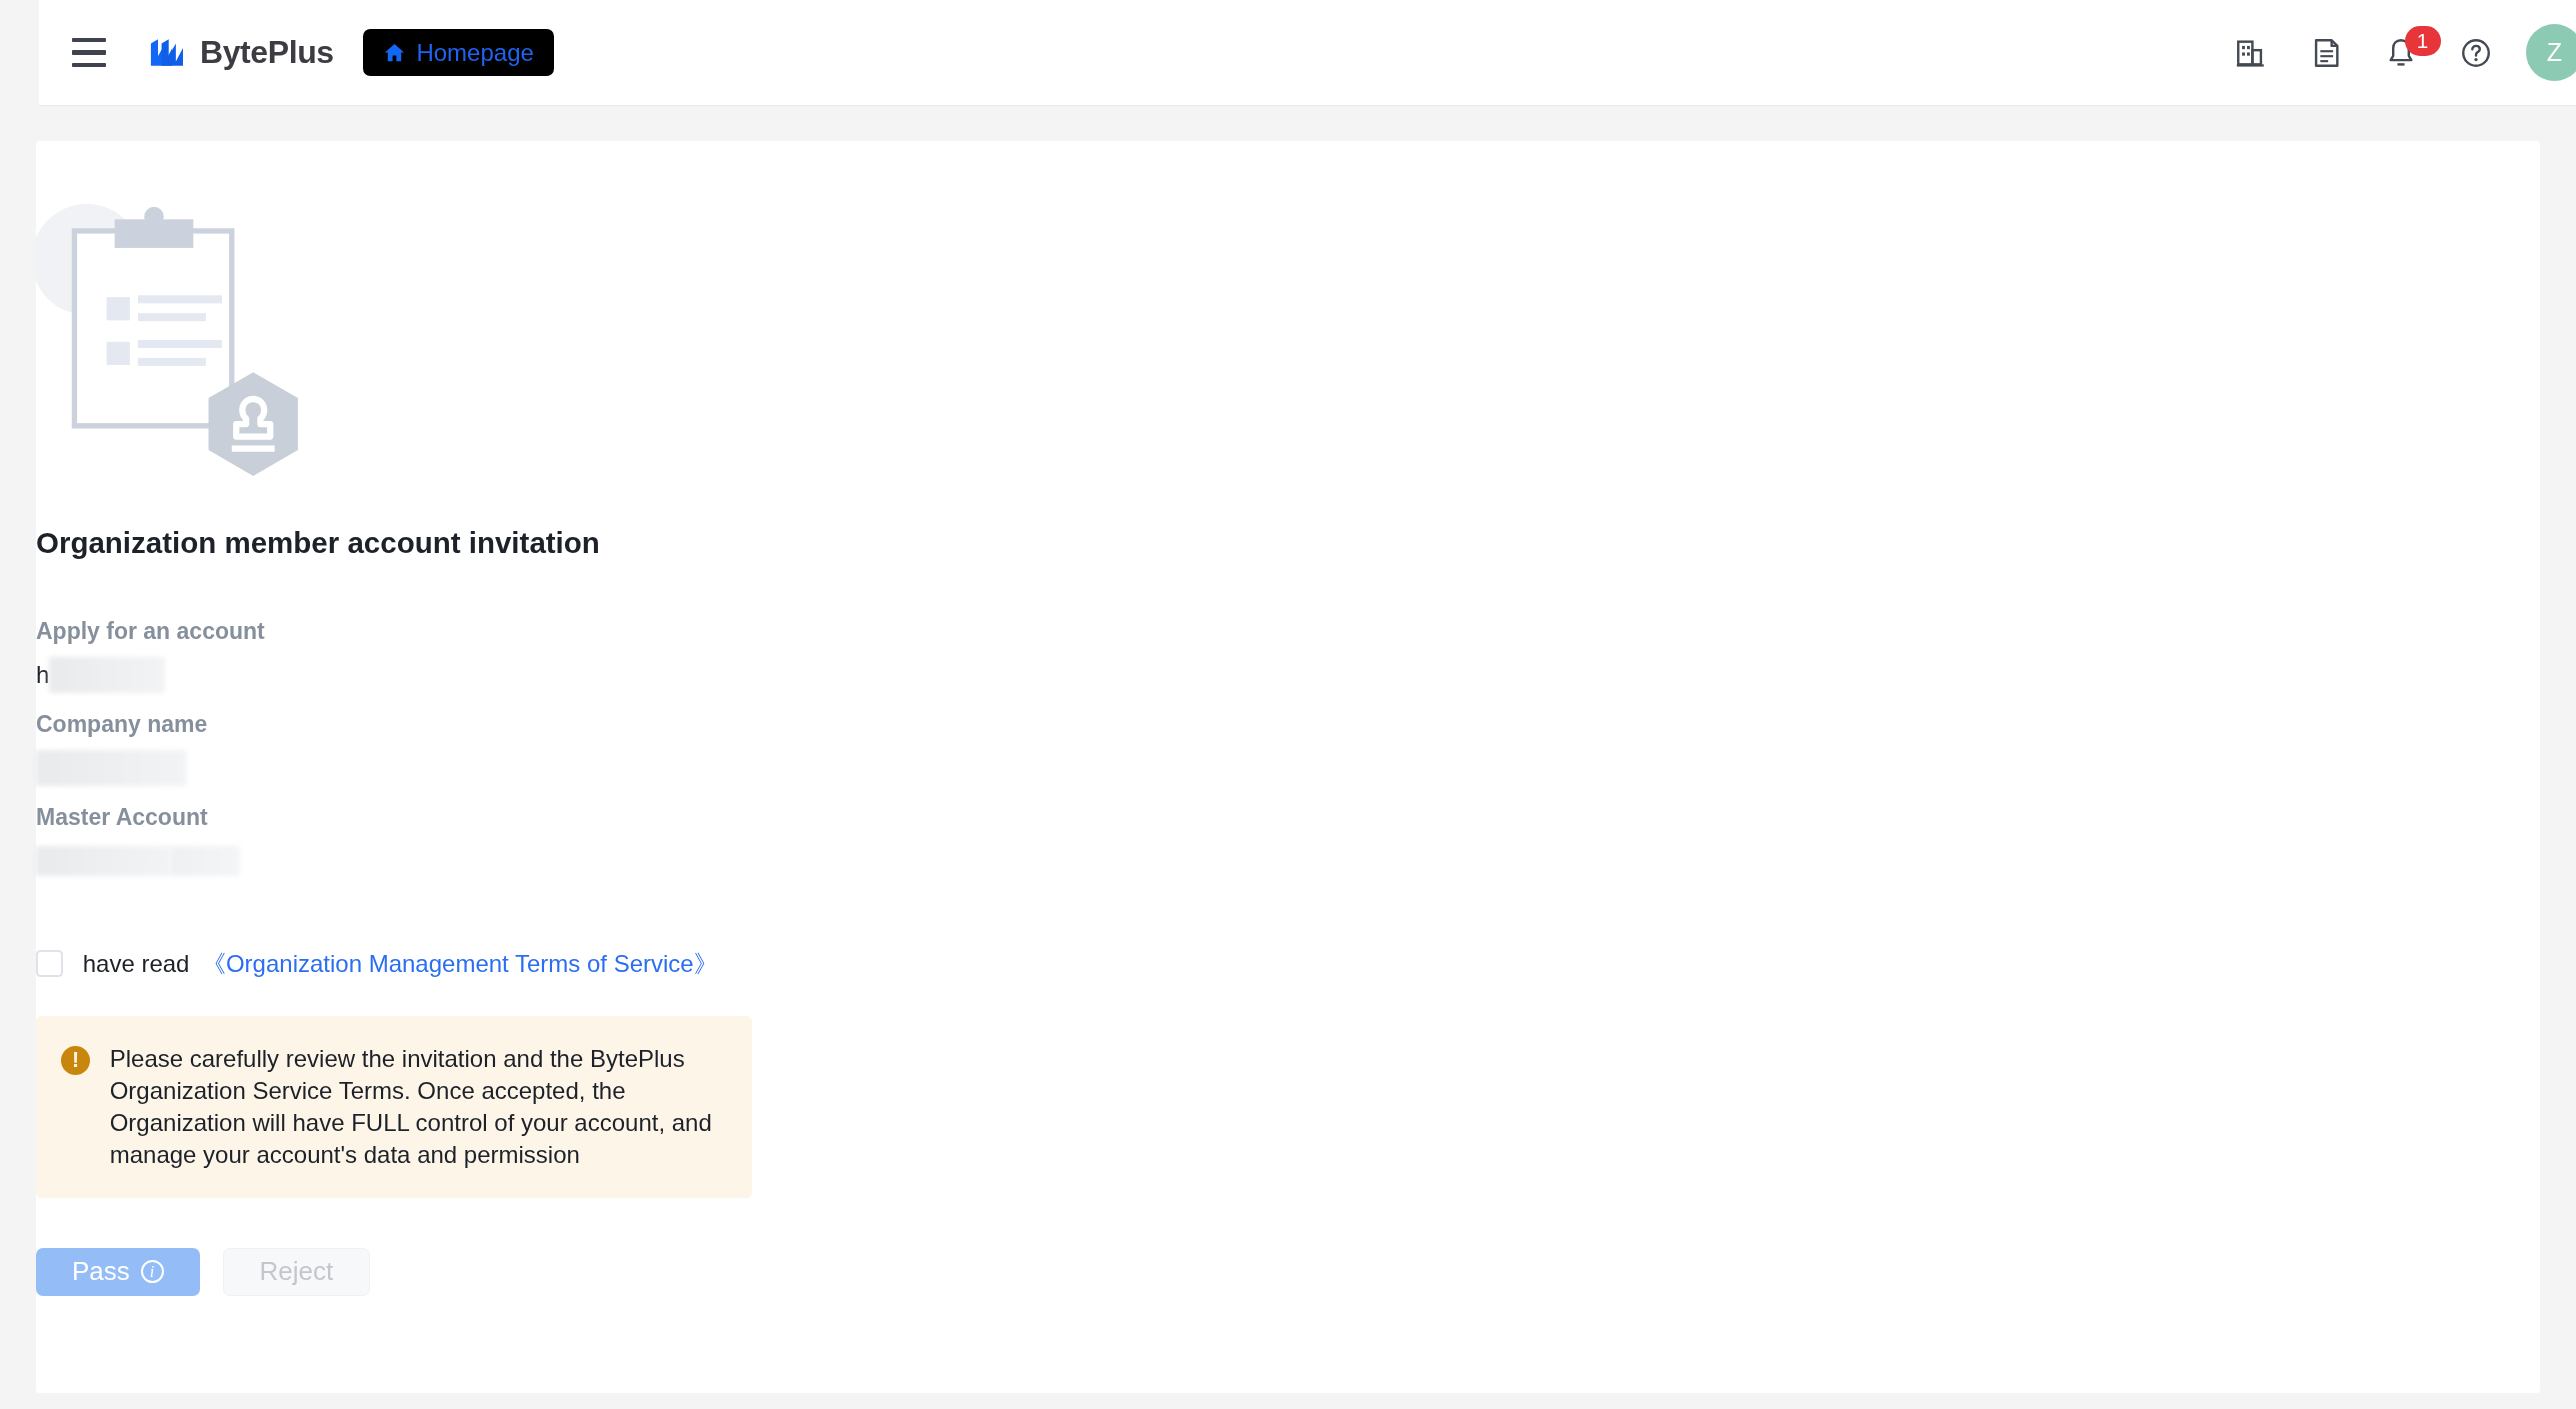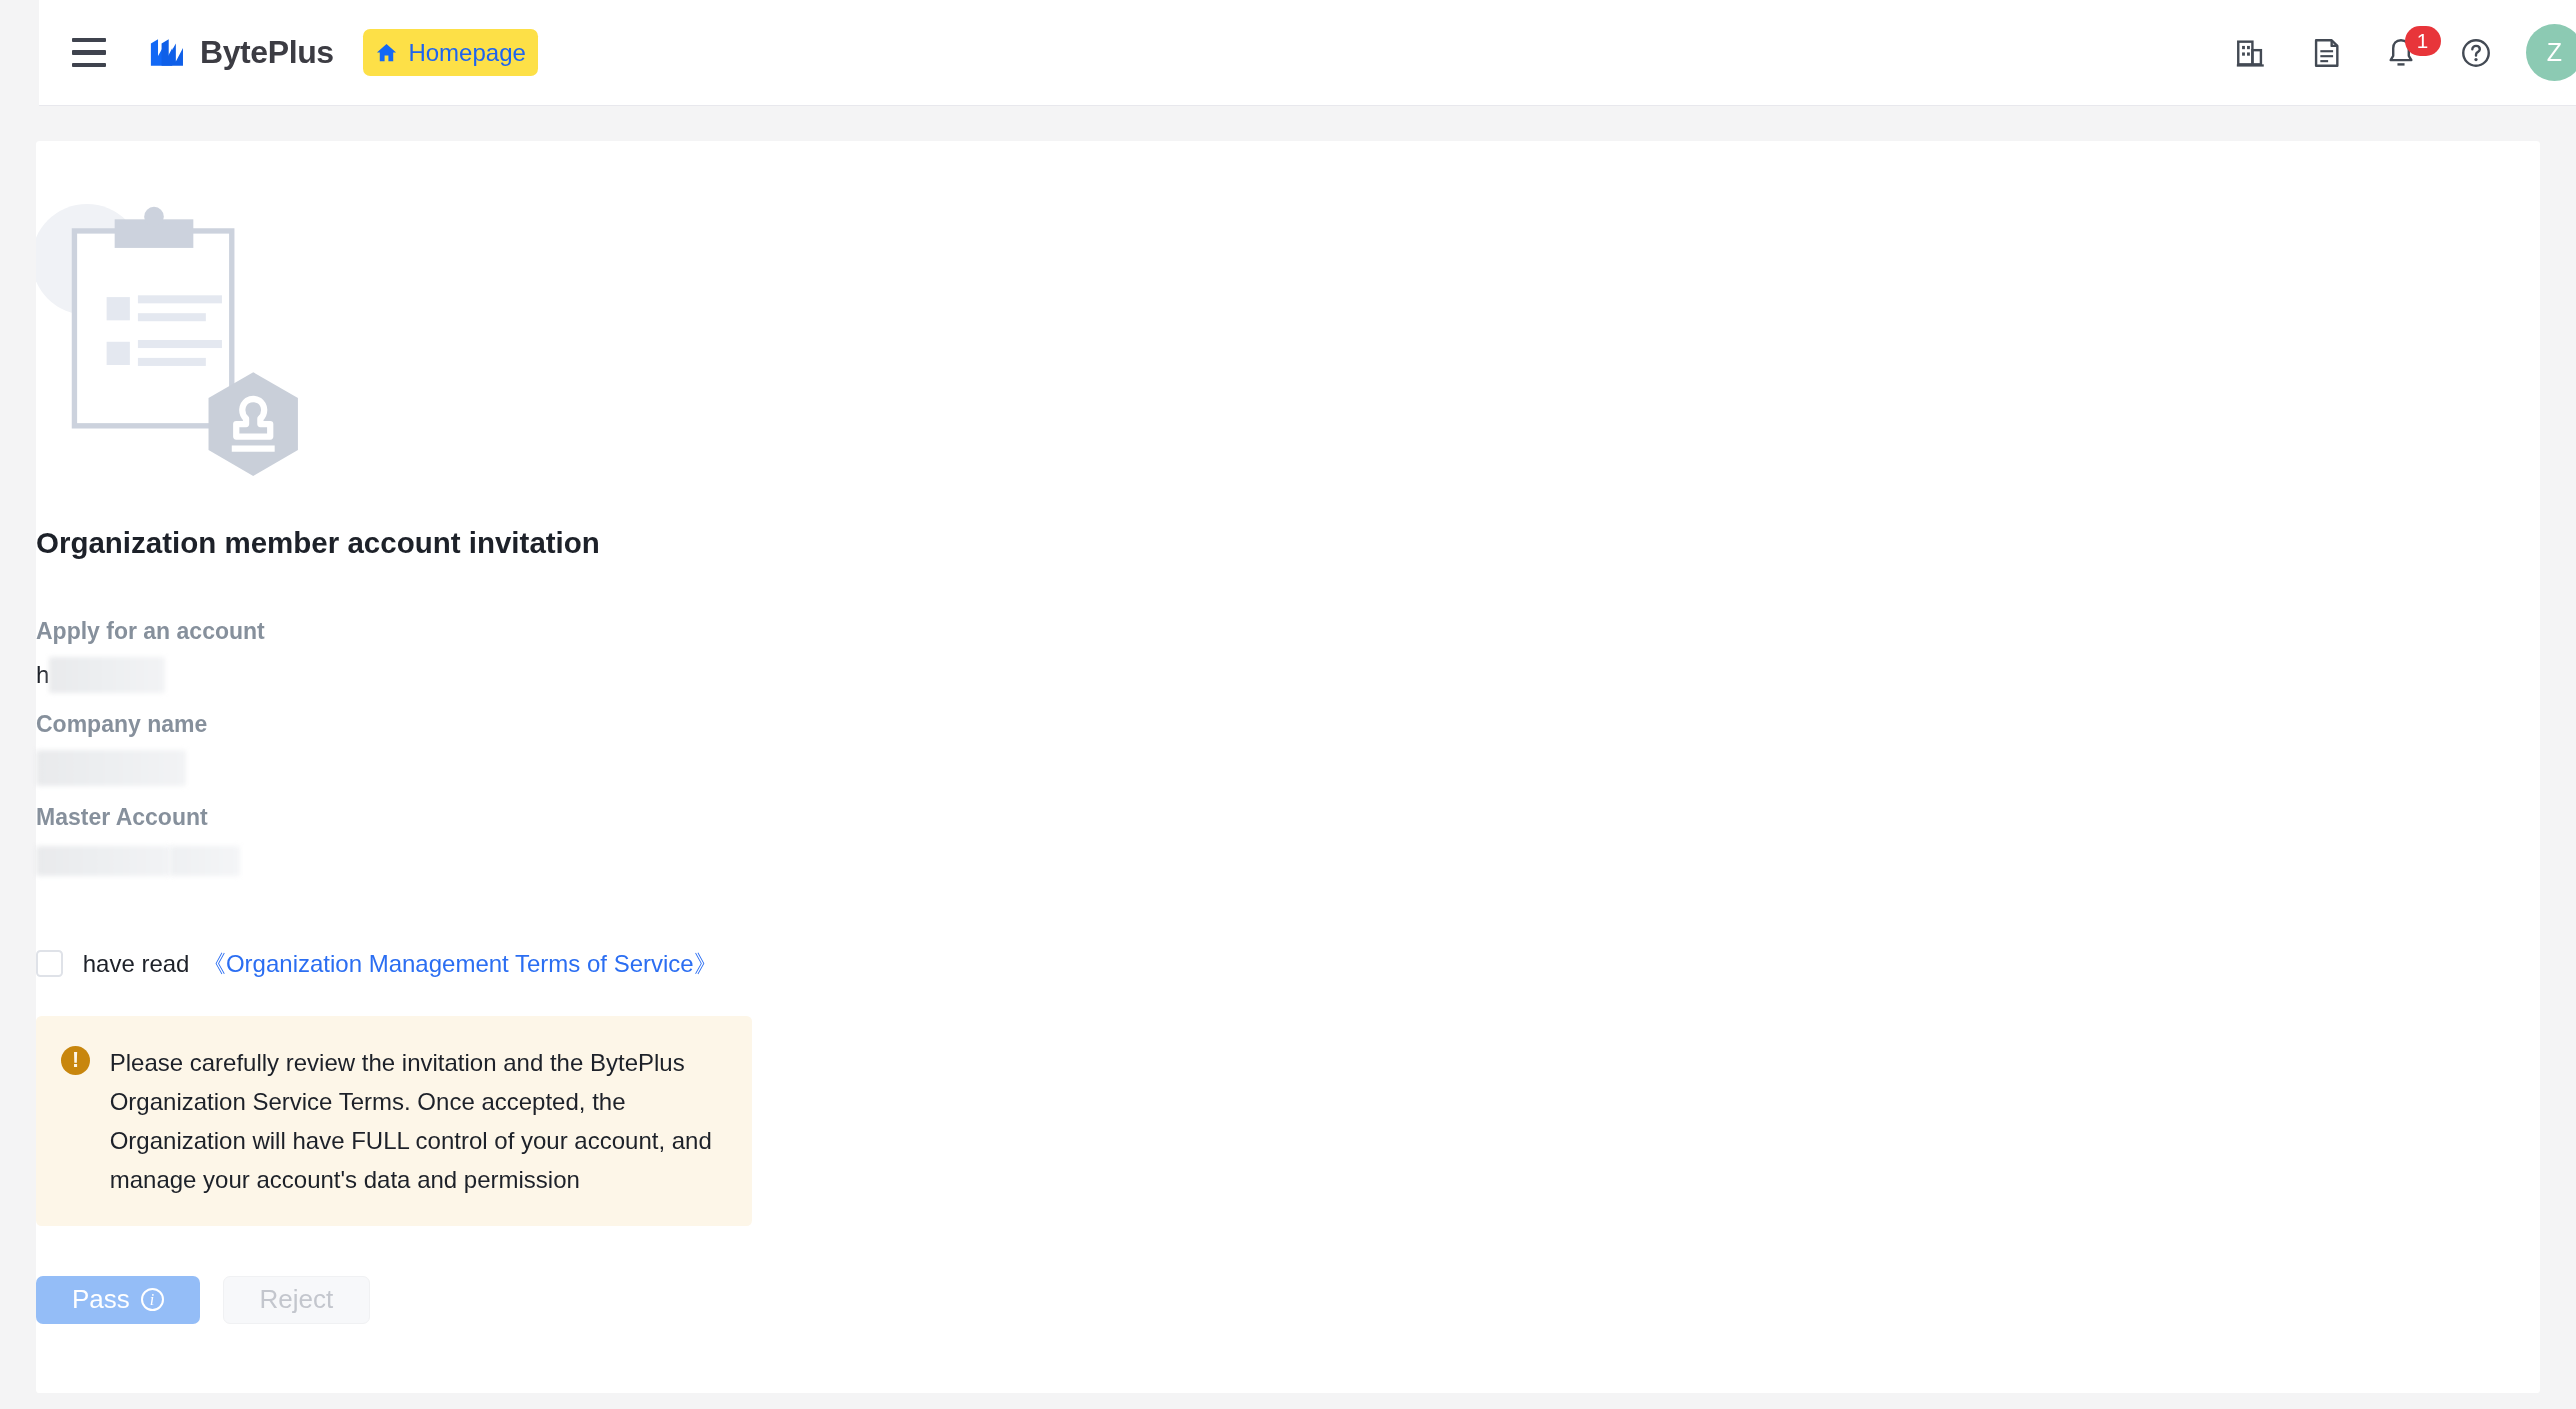--- a/index.html
+++ b/index.html
@@ -50,22 +50,22 @@
   .brand-name {
     font-size: 32px;
     font-weight: bold;
     color: #3c3c43;
     letter-spacing: -0.4px;
   }
 
   .homepage-pill {
     margin-left: 29px;
     height: 47px;
-    padding: 0 12px;
-    background: #fde047;
+    padding: 0 20px;
+    background: #000000;
     border-radius: 7.2px;
     display: flex;
     align-items: center;
     gap: 10.7px;
     cursor: pointer;
   }
   .homepage-pill .label {
     font-size: 24px;
     color: #1e64f0;
   }
@@ -226,21 +226,21 @@
     background: #c8860d;
     color: #fdf6e8;
     font-size: 21.5px;
     font-weight: bold;
     line-height: 28px;
     text-align: center;
     margin-top: 3.6px;
   }
   .alert-text {
     font-size: 24px;
-    line-height: 39px;
+    line-height: 32px;
     color: #1d2129;
   }
 
   
   .btn-row {
     margin-top: 50px;
     width: 716px;
     display: flex;
     gap: 23px;
   }

